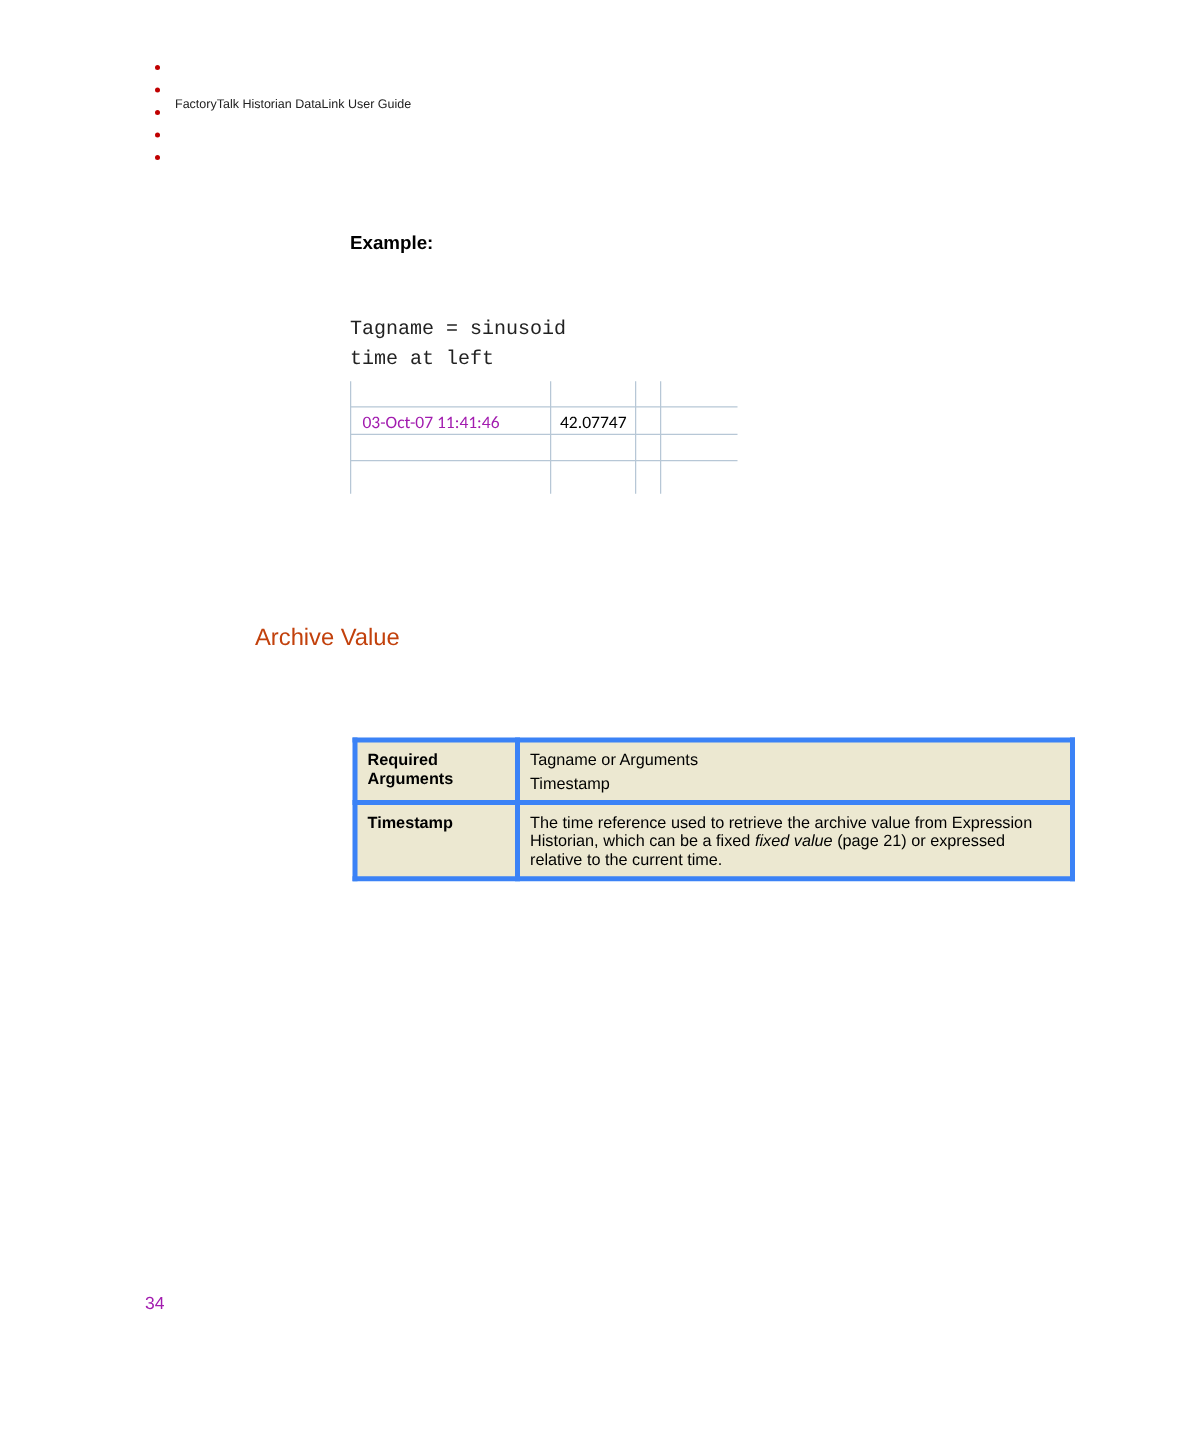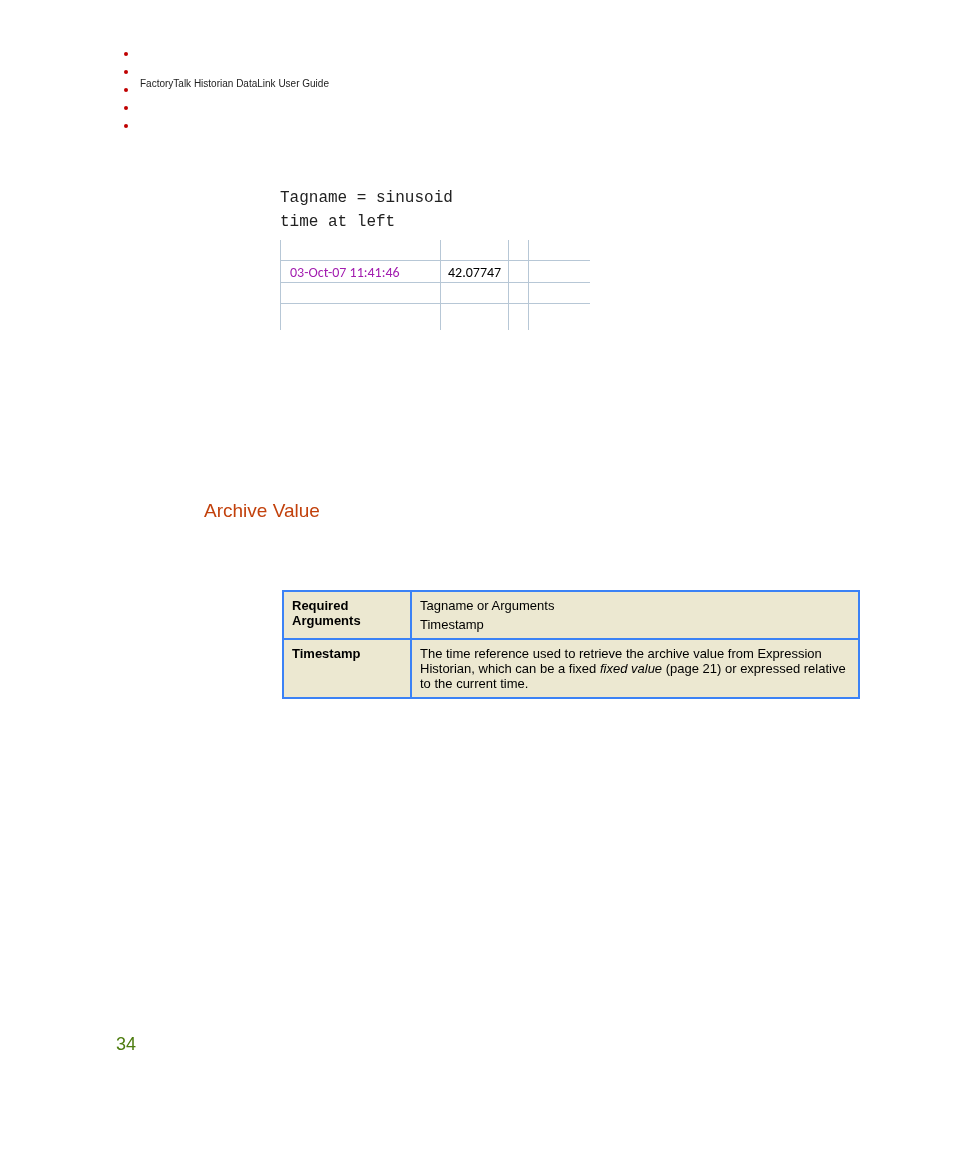--- a/index.html
+++ b/index.html
@@ -15,42 +15,43 @@
 .cell-grid .v2{position:absolute;left:160px;top:6px;bottom:0;width:1px;background:#b7c7d6}
 .cell-grid .v3{position:absolute;left:228px;top:6px;bottom:0;width:1px;background:#b7c7d6}
 .cell-grid .v4{position:absolute;left:248px;top:6px;bottom:0;width:1px;background:#b7c7d6}
 .cell-grid .h1{position:absolute;left:0;right:0;top:26px;height:1px;background:#b7c7d6}
 .cell-grid .h2{position:absolute;left:0;right:0;top:48px;height:1px;background:#b7c7d6}
 .cell-grid .h3{position:absolute;left:0;right:0;top:69px;height:1px;background:#b7c7d6}
 .cell-grid .c1{position:absolute;left:10px;top:30px;font-family:Calibri,Arial,sans-serif;font-size:14px;color:#a21caf}
 .cell-grid .c2{position:absolute;left:168px;top:30px;font-family:Calibri,Arial,sans-serif;font-size:14px;color:#000}
 .section-title{position:absolute;left:204px;top:500px;font-weight:normal;font-size:19px;color:#c2410c}
 .tbl{position:absolute;left:282px;top:590px;border-collapse:collapse;width:578px;font-size:13px}
-.tbl td{border:2px solid #3b82f6;padding:6px 8px;vertical-align:top;background:#ece8d1}
+.tbl td{border:4px solid #3b82f6;padding:6px 8px;vertical-align:top;background:#ece8d1}
 .tbl td.lbl{width:110px;font-weight:bold}
 .tbl .line2{margin-top:4px}
 .tbl em{font-style:italic}
-.page-num{position:absolute;left:116px;top:1034px;font-size:18px;color:#4d7c0f}
+.page-num{position:absolute;left:116px;top:1034px;font-size:14px;color:#a21caf}
 </style>
 </head>
 <body>
 
 <div class="page">
 
   <div class="dots">
     <span></span>
       <span></span>
       <span></span>
       <span></span>
       <span></span>
   </div>
 
   <div class="header">FactoryTalk Historian DataLink User Guide</div>
 
   <div class="content">
+    <p class="example-label">Example:</p>
 
     <div class="code-block"><span>Tagname = sinusoid</span>
 <span>time at left</span></div>
 
     <div class="cell-grid">
       <div class="v1"></div>
         <div class="v2"></div>
         <div class="v3"></div>
         <div class="v4"></div>
       <div class="h1"></div>

